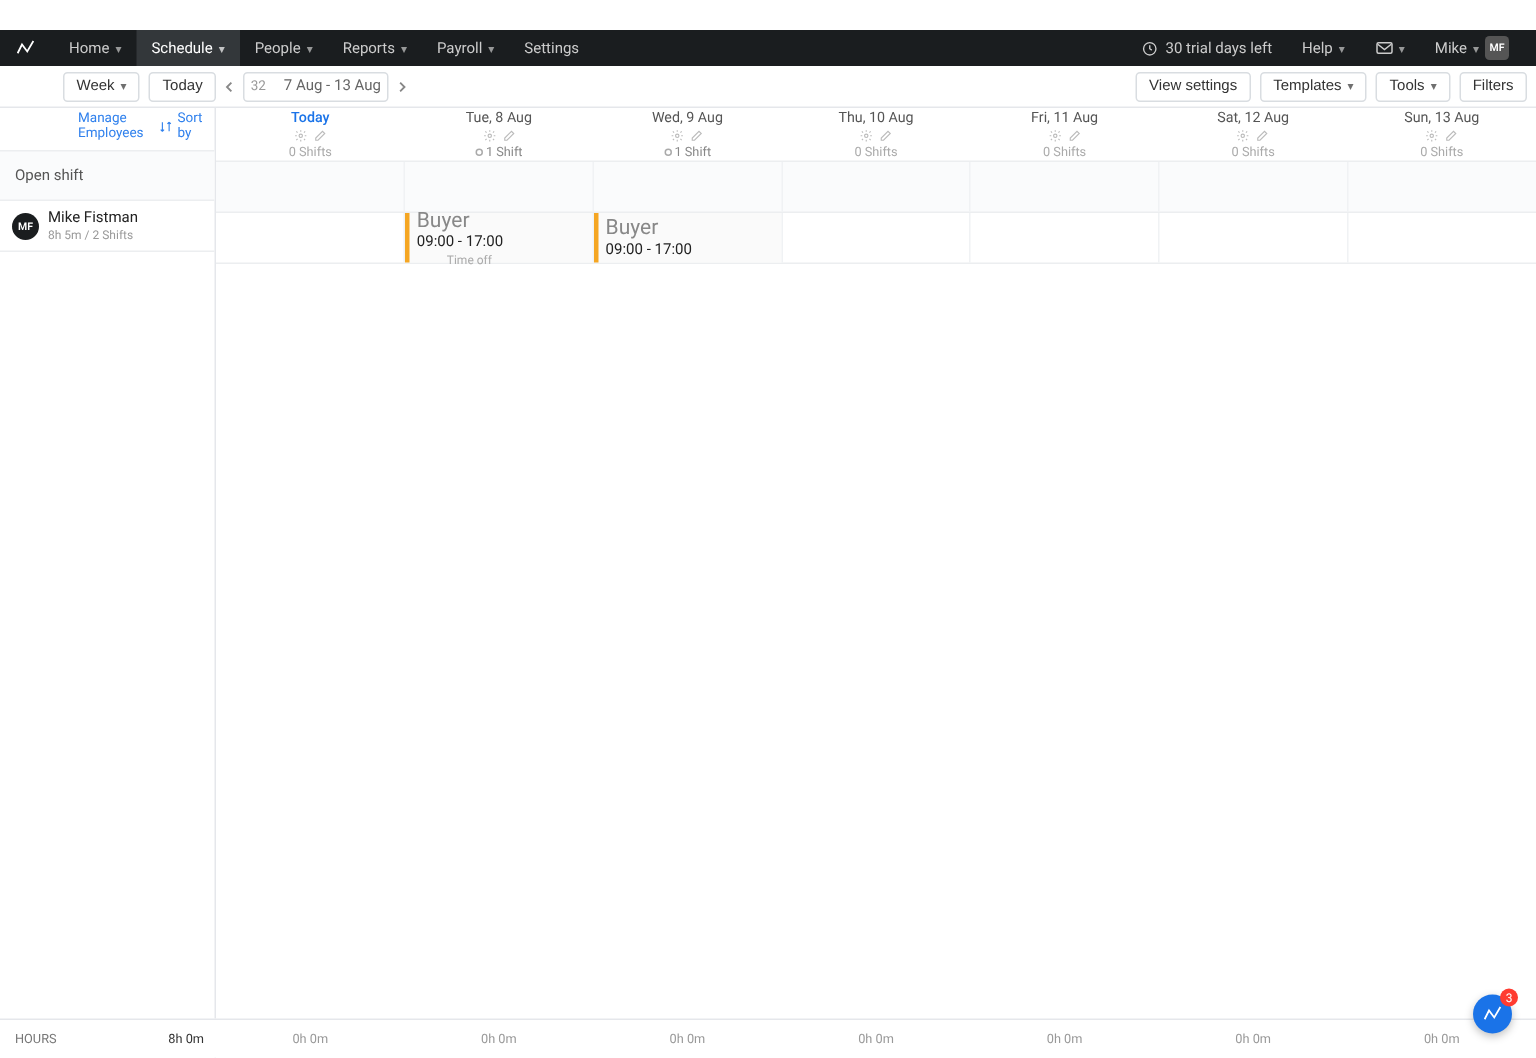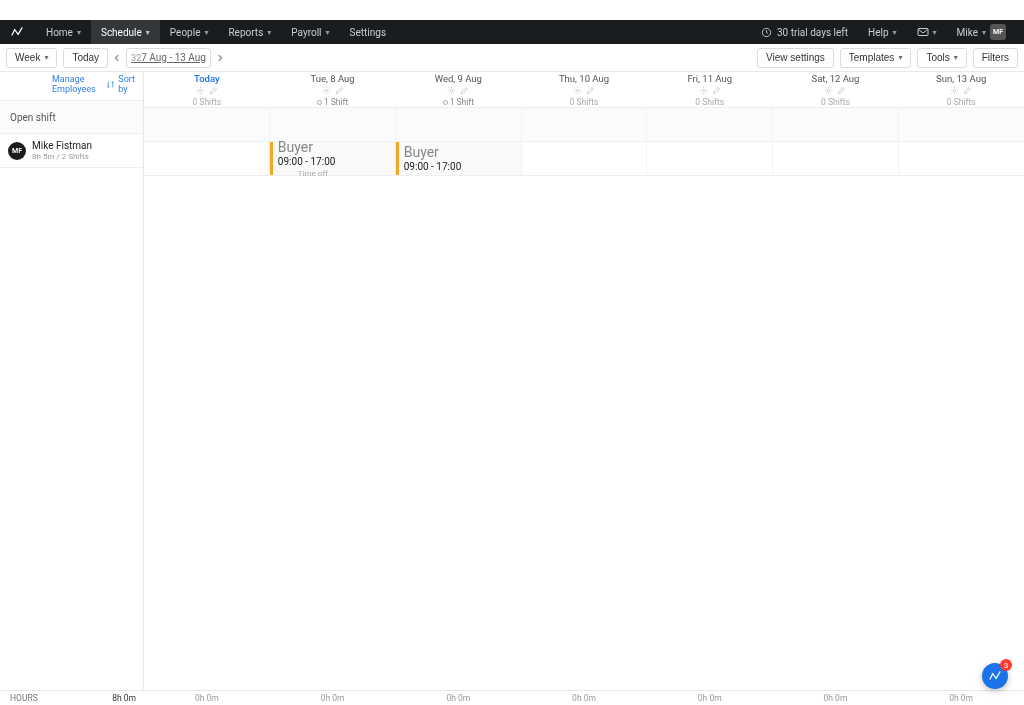--- a/index.html
+++ b/index.html
@@ -69,24 +69,25 @@
   .btn {
     border:1px solid #d9dde1;
     background:#fff;
     padding: 3px 8px;
     height:20px;
     display:flex;align-items:center;gap:4px;
     border-radius:3px;
     cursor:pointer;
     color:#333;
     font-size:10px;
+    margin-left:36px;
   }
   .btn + .btn { margin-left: 6px;}
   .arrow {width:18px;height:18px;display:flex;align-items:center;justify-content:center;border:none;background:transparent;cursor:pointer;color:#666;}
-  .datebox {border:1px solid #d9dde1;border-radius:3px;height:20px;display:flex;align-items:center;padding:0 4px;color:#666;gap:0;text-decoration:underline;}
+  .datebox {border:1px solid #d9dde1;border-radius:3px;height:20px;display:flex;align-items:center;padding:0 4px;color:#666;gap:12px;}
   .datebox .num {color:#999;font-size:9px;}
 
   
   .main {
     display:flex;
     height: calc(705px - 24px - 28px - 14px);
   }
   .sidebar {
     width: 144px;
     border-right: 1px solid #e5e7eb;
@@ -161,21 +162,21 @@
     display:flex;flex-direction:column;justify-content:center;
     line-height:1.25;
   }
   .shift-title{font-size:14px;color:#888;}
   .shift-time{font-size:10px;color:#222;}
   .shift-sub{font-size:8px;color:#aaa;margin-left:20px;}
 
   
   .footer{
     position:absolute;bottom:0;left:0;right:0;
-    height:15px;
+    height:26px;
     border-top:1px solid #e5e7eb;
     display:flex;font-size:8.5px;color:#999;
     background:#fff;
   }
   .footer .fside{width:144px;padding-left:10px;padding-right:8px;display:flex;align-items:center;justify-content:space-between;}
   .footer .fcol{flex:1;text-align:center;display:flex;align-items:center;justify-content:center;}
   .fside .flabel{color:#777;}
   .fside .fval{color:#333;font-weight:400;padding-left:12px;}
 
   

